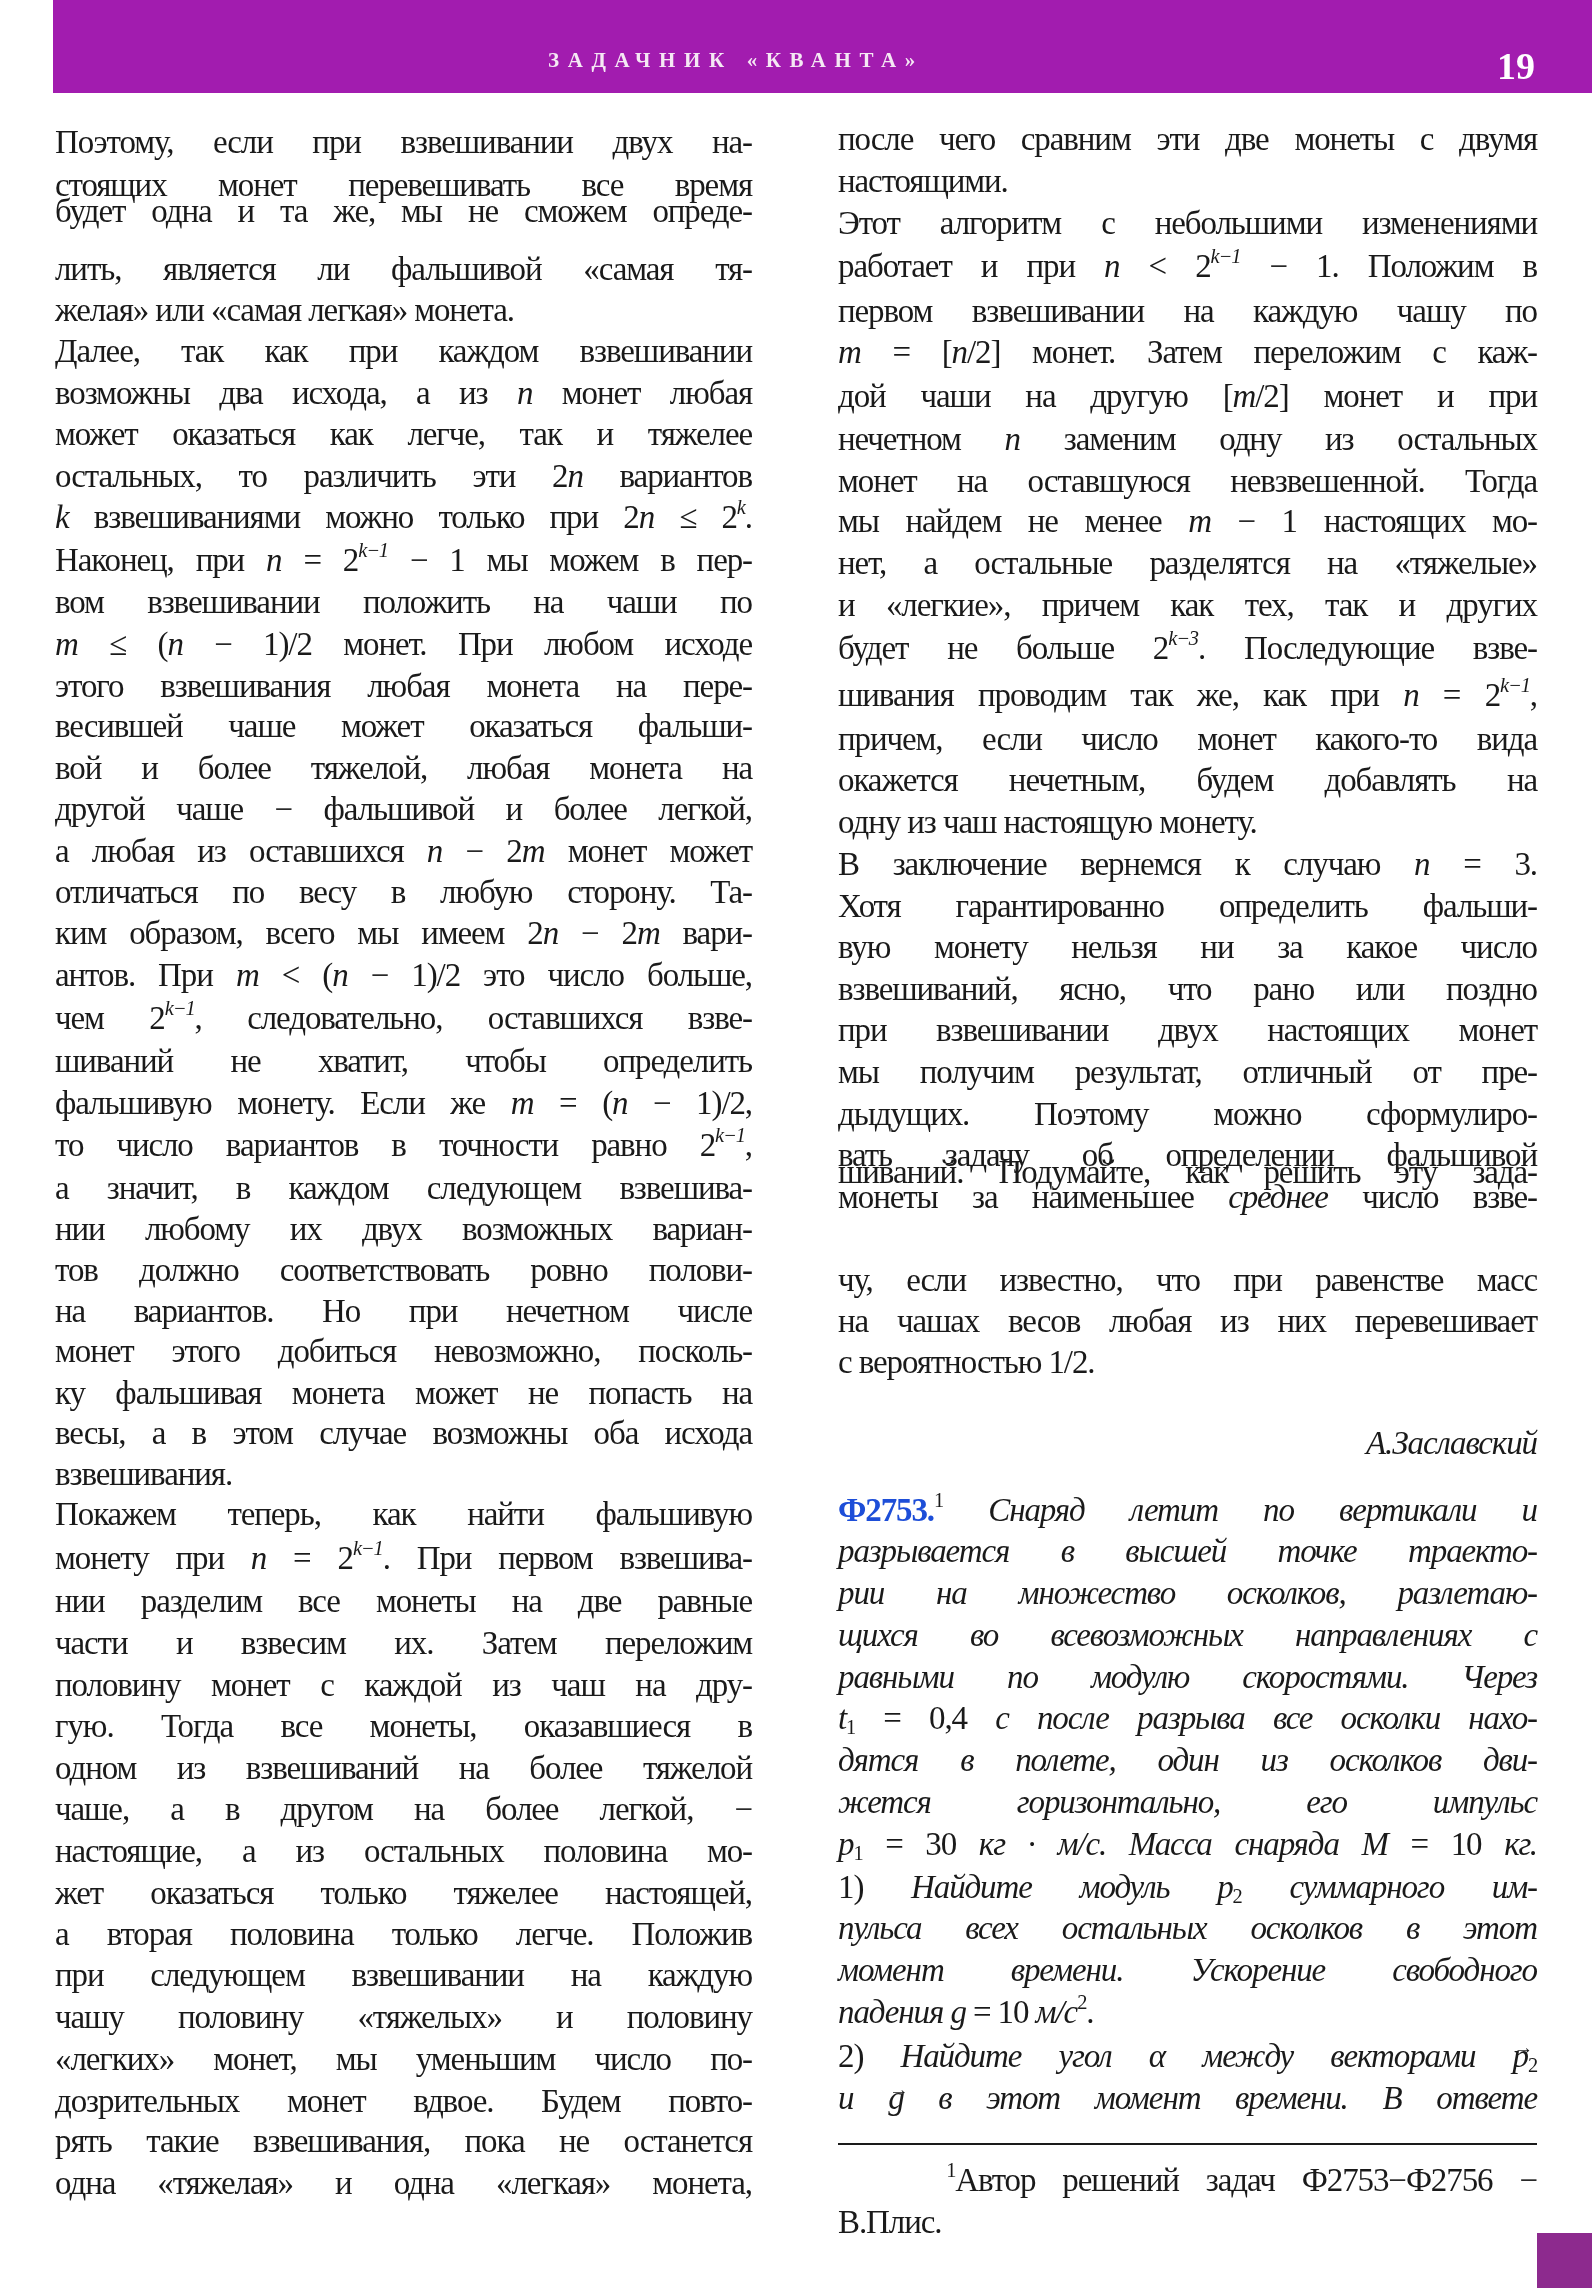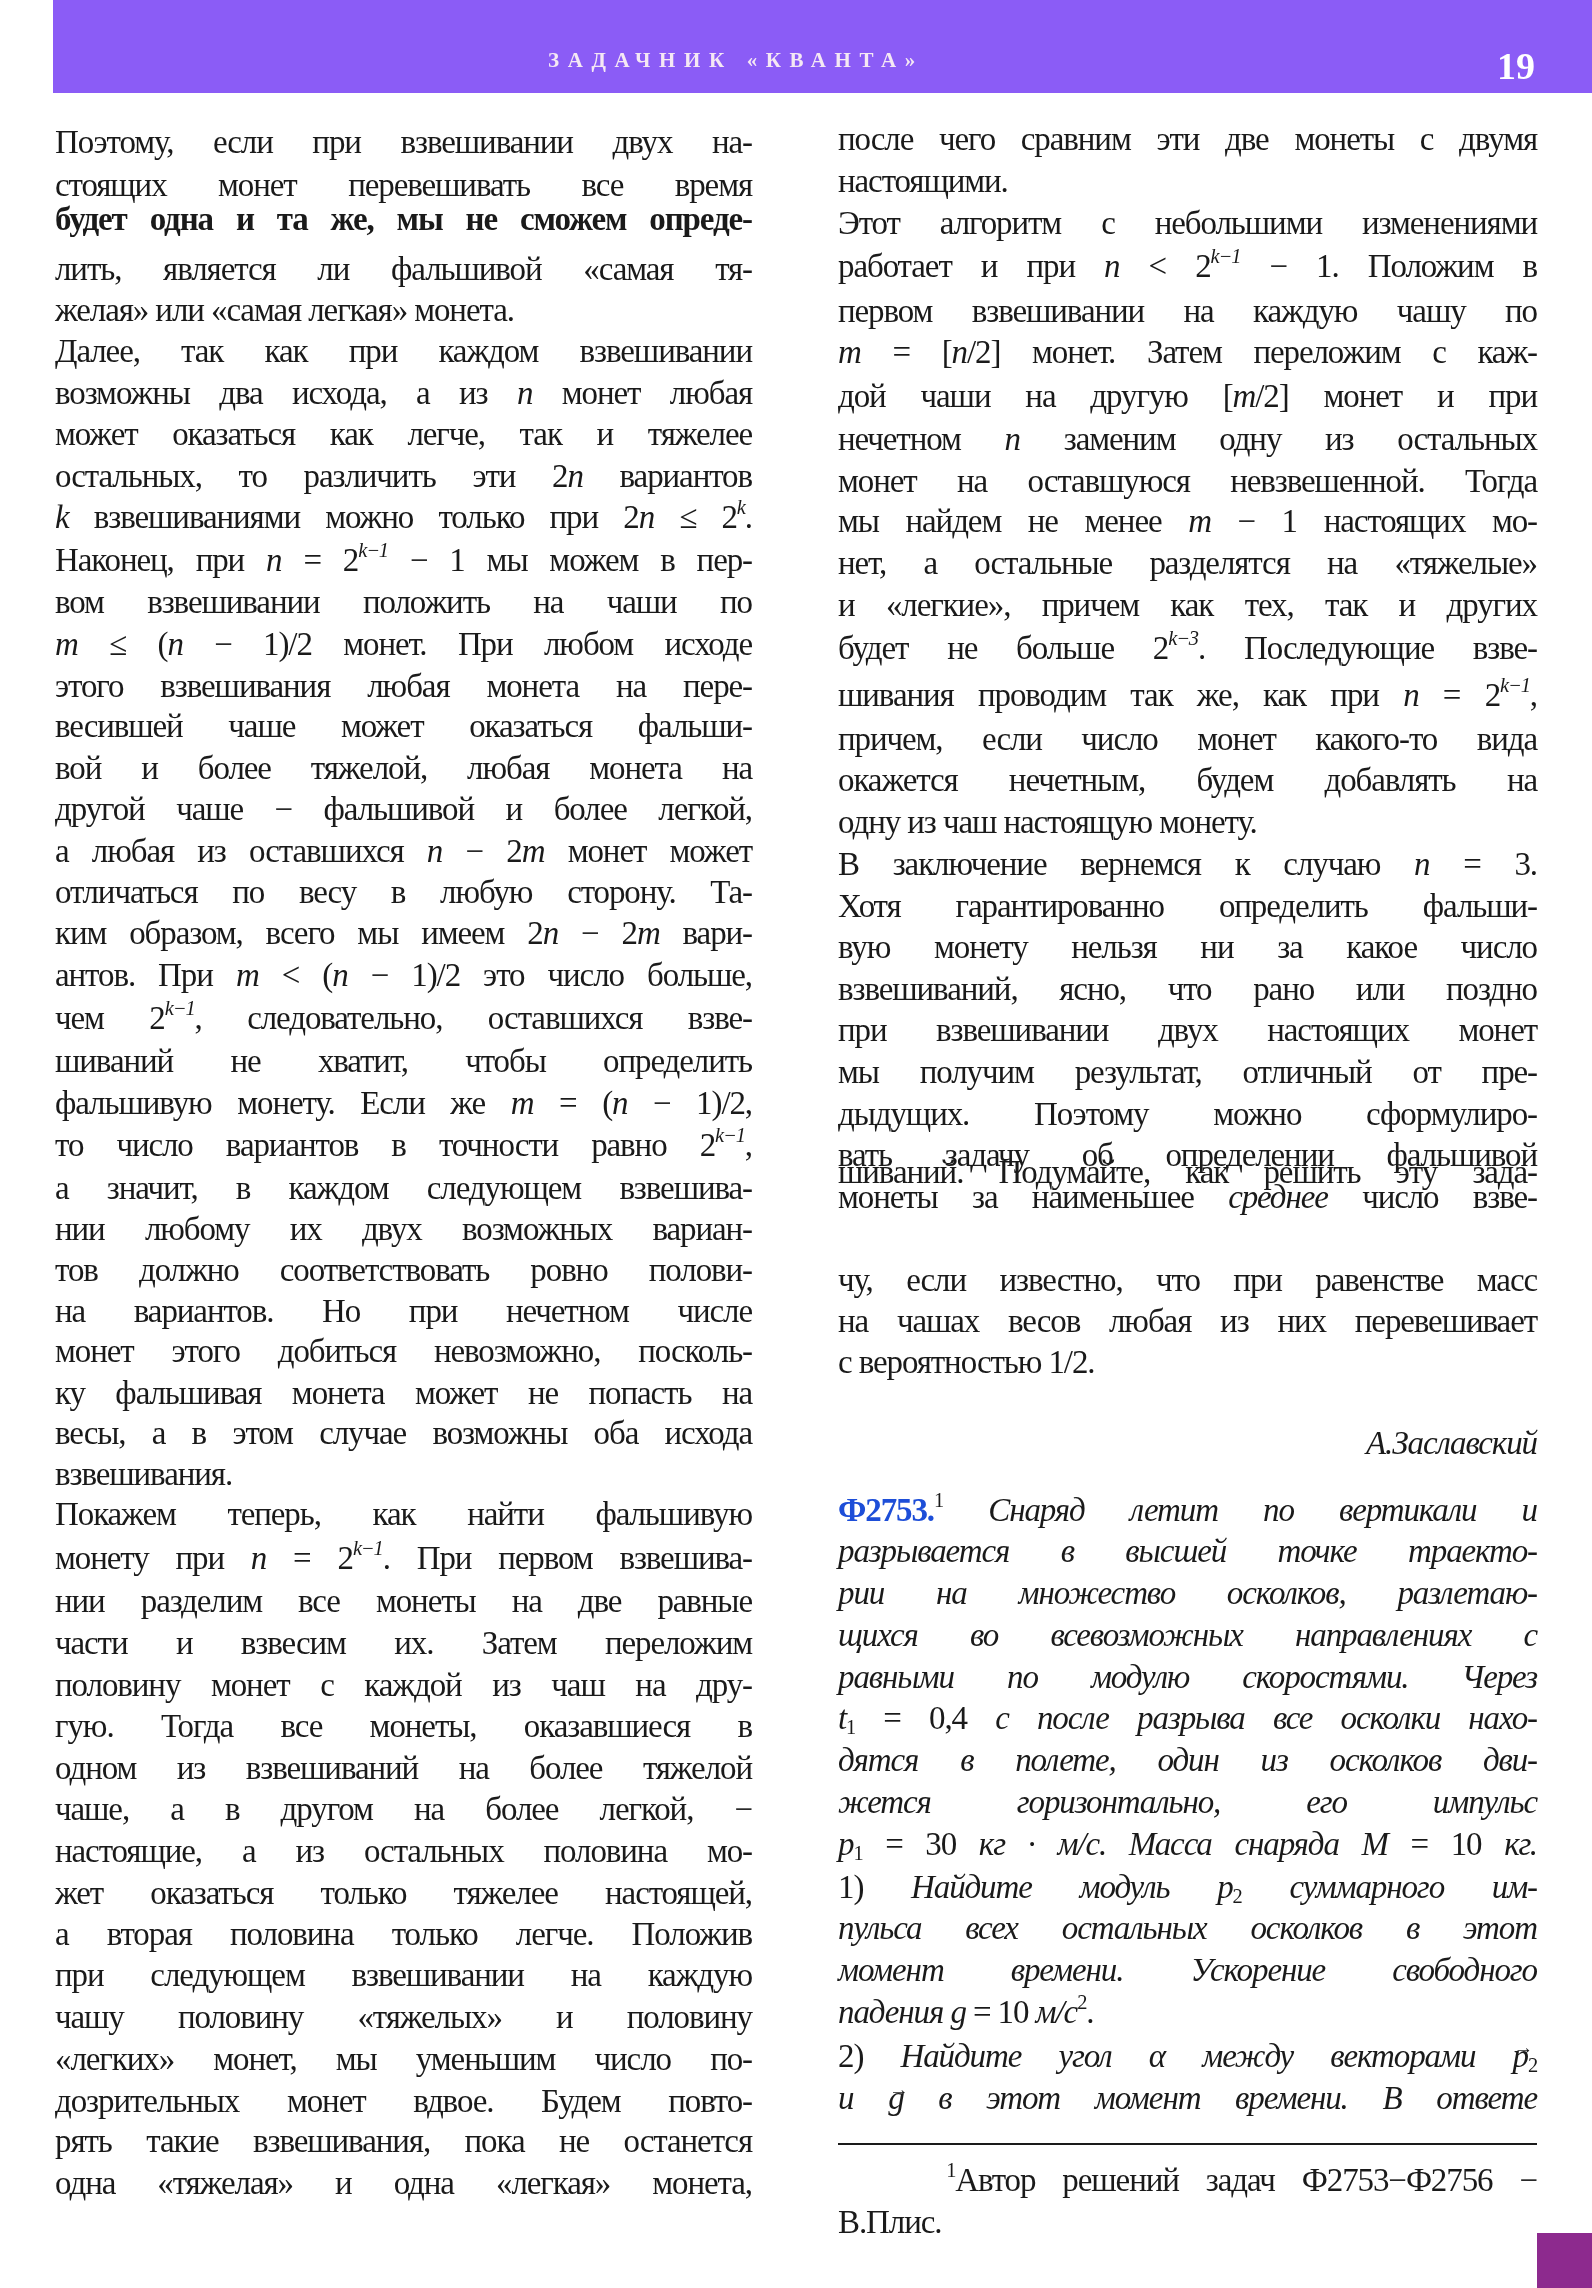--- a/index.html
+++ b/index.html
@@ -1,18 +1,18 @@
 <!DOCTYPE html>
 <html><head>
 <meta charset="utf-8">
 <style>
   html, body { margin: 0; padding: 0; background: #ffffff; }
   body { width: 1592px; height: 2289px; position: relative; overflow: hidden;
          font-family: "Liberation Serif", "DejaVu Serif", serif; color: #1a1a1a; }
-  .header { position: absolute; left: 53px; top: 0; width: 1539px; height: 93px; background: #8b5cf6; }
+  .header { position: absolute; left: 53px; top: 0; width: 1539px; height: 93px; background: #a21caf; }
   .header-title { position: absolute; left: 495px; top: 48px; width: 498px; font-size: 21px; font-weight: bold;
          letter-spacing: 8.6px; color: #F5E8F4; white-space: nowrap; }
   .page-number { position: absolute; right: 57px; top: 44px; font-size: 38px; font-weight: bold; color: #ffffff; }
   .col { position: absolute; top: 0; }
   .col-left { left: 55px; width: 697px; }
   .col-right { left: 838px; width: 699px; }
   .ln { position: absolute; left: 0; width: 100%; height: 42px; line-height: 42px; font-size: 33px;
         white-space: nowrap; text-align: justify; text-align-last: justify; letter-spacing: -1.1px;
         transform-origin: left; }
   .ln.end { text-align-last: left; }
@@ -32,21 +32,21 @@
 <body>
 
 <div class="header">
   <div class="header-title">ЗАДАЧНИК «КВАНТА»</div>
   <div class="page-number">19</div>
 </div>
 
 <div class="col col-left">
     <div class="ln" style="top: 121px;">Поэтому, если при взвешивании двух на-</div>
     <div class="ln" style="top: 164px;">стоящих монет перевешивать все время</div>
-    <div class="ln" style="top: 198px; font-weight: bold;">будет одна и та же, мы не сможем опреде-</div>
+    <div class="ln" style="top: 190px;">будет одна и та же, мы не сможем опреде-</div>
     <div class="ln" style="top: 248px;">лить, является ли фальшивой «самая тя-</div>
     <div class="ln end" style="top: 289px;">желая» или «самая легкая» монета.</div>
     <div class="ln" style="top: 330px;">Далее, так как при каждом взвешивании</div>
     <div class="ln" style="top: 372px;">возможны два исхода, а из <i>n</i> монет любая</div>
     <div class="ln" style="top: 413px;">может оказаться как легче, так и тяжелее</div>
     <div class="ln" style="top: 455px;">остальных, то различить эти 2<i>n</i> вариантов</div>
     <div class="ln" style="top: 496px;"><i>k</i> взвешиваниями можно только при 2<i>n</i> ≤ 2<sup>k</sup>.</div>
     <div class="ln" style="top: 539px;">Наконец, при <i>n</i> = 2<sup>k−1</sup> − 1 мы можем в пер-</div>
     <div class="ln" style="top: 581px;">вом взвешивании положить на чаши по</div>
     <div class="ln" style="top: 623px;"><i>m</i> ≤ (<i>n</i> − 1)/2 монет. При любом исходе</div>

